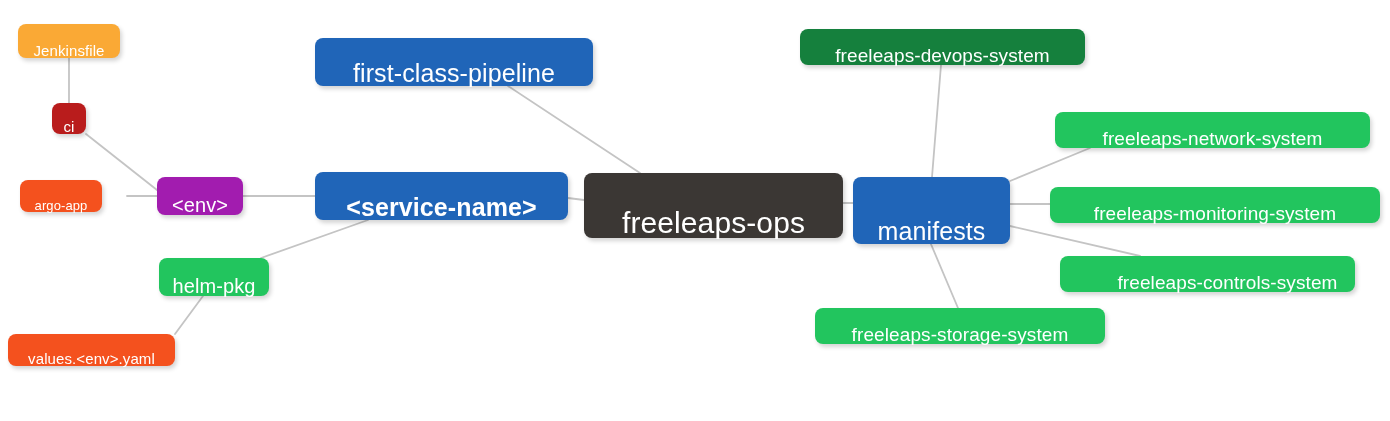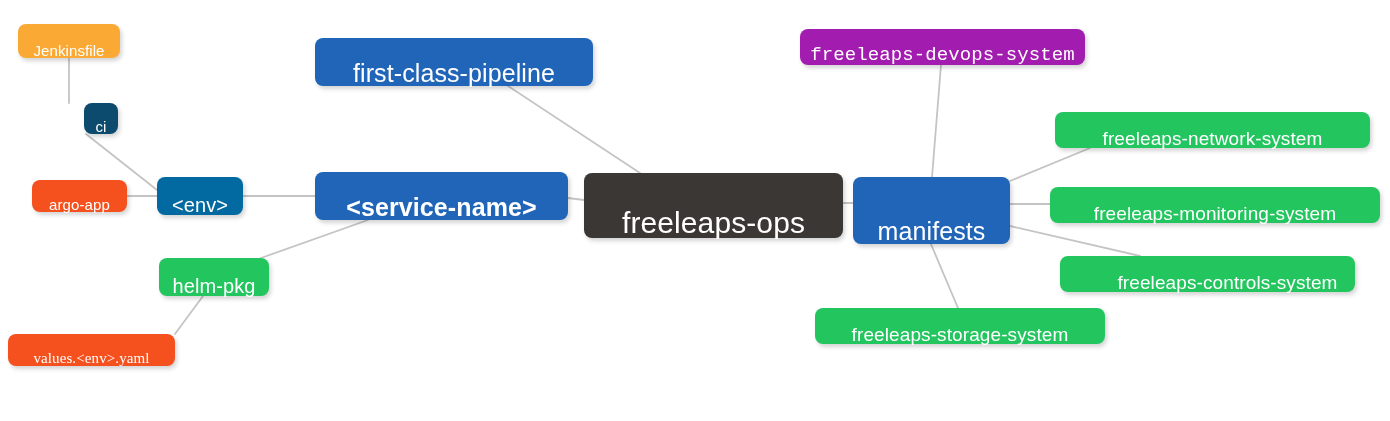--- a/index.html
+++ b/index.html
@@ -62,48 +62,48 @@
       <line x1="932" y1="177" x2="941" y2="65" stroke="#c4c4c4" stroke-width="1.8" stroke-linecap="round"></line>
       <line x1="1010" y1="181" x2="1090" y2="148" stroke="#c4c4c4" stroke-width="1.8" stroke-linecap="round"></line>
       <line x1="1010" y1="204" x2="1050" y2="204" stroke="#c4c4c4" stroke-width="1.8" stroke-linecap="round"></line>
       <line x1="1010" y1="226" x2="1140" y2="256" stroke="#c4c4c4" stroke-width="1.8" stroke-linecap="round"></line>
       <line x1="925" y1="230" x2="958" y2="308" stroke="#c4c4c4" stroke-width="1.8" stroke-linecap="round"></line>
     </svg>
   <div id="node-layer">
       <div class="node" style="left: 18px; top: 24px; width: 102px; height: 34px; background: rgb(250, 169, 53); font-size: 15px;">
         <span class="node-label">Jenkinsfile</span>
       </div>
-      <div class="node" style="left: 52px; top: 103px; width: 34px; height: 31px; background: #0c4a6e; font-size: 15px; margin-left: 32px;">
+      <div class="node" style="left: 52px; top: 103px; width: 34px; height: 31px; background: #b91c1c; font-size: 15px;">
         <span class="node-label">ci</span>
       </div>
-      <div class="node" style="left: 32px; top: 180px; width: 95px; height: 32px; background: rgb(244, 81, 30); font-size: 15px;">
+      <div class="node" style="left: 20px; top: 180px; width: 82px; height: 32px; background: rgb(244, 81, 30); font-size: 13px;">
         <span class="node-label">argo-app</span>
       </div>
-      <div class="node" style="left: 157px; top: 177px; width: 86px; height: 38px; background: #0369a1; font-size: 20px;">
+      <div class="node" style="left: 157px; top: 177px; width: 86px; height: 38px; background: #a21caf; font-size: 20px;">
         <span class="node-label">&lt;env&gt;</span>
       </div>
       <div class="node" style="left: 151px; top: 258px; width: 110px; height: 38px; background: rgb(34, 197, 94); font-size: 20px; margin-left: 8px;">
         <span class="node-label">helm-pkg</span>
       </div>
-      <div class="node" style="left: 8px; top: 334px; width: 167px; height: 32px; background: rgb(244, 81, 30); font-size: 15px; font-family: Liberation Serif, serif;">
+      <div class="node" style="left: 8px; top: 334px; width: 167px; height: 32px; background: rgb(244, 81, 30); font-size: 15px;">
         <span class="node-label">values.&lt;env&gt;.yaml</span>
       </div>
       <div class="node" style="left: 315px; top: 172px; width: 253px; height: 48px; background: rgb(32, 101, 184); font-size: 25px; font-weight: bold;">
         <span class="node-label">&lt;service-name&gt;</span>
       </div>
       <div class="node" style="left: 315px; top: 38px; width: 278px; height: 48px; background: rgb(32, 101, 184); font-size: 25px;">
         <span class="node-label">first-class-pipeline</span>
       </div>
       <div class="node" style="left: 584px; top: 173px; width: 259px; height: 65px; background: rgb(59, 55, 52); font-size: 30px;">
         <span class="node-label">freeleaps-ops</span>
       </div>
       <div class="node" style="left: 853px; top: 177px; width: 157px; height: 67px; background: rgb(32, 101, 184); font-size: 25px;">
         <span class="node-label">manifests</span>
       </div>
-      <div class="node" style="left: 800px; top: 29px; width: 285px; height: 36px; background: #a21caf; font-size: 19px; font-family: Liberation Mono, monospace;">
+      <div class="node" style="left: 800px; top: 29px; width: 285px; height: 36px; background: #15803d; font-size: 19px;">
         <span class="node-label">freeleaps-devops-system</span>
       </div>
       <div class="node" style="left: 1055px; top: 112px; width: 315px; height: 36px; background: rgb(34, 197, 94); font-size: 19px;">
         <span class="node-label">freeleaps-network-system</span>
       </div>
       <div class="node" style="left: 1050px; top: 187px; width: 330px; height: 36px; background: rgb(34, 197, 94); font-size: 19px;">
         <span class="node-label">freeleaps-monitoring-system</span>
       </div>
       <div class="node" style="left: 1060px; top: 256px; width: 295px; height: 36px; background: rgb(34, 197, 94); font-size: 19px; padding-left: 40px;">
         <span class="node-label">freeleaps-controls-system</span>

